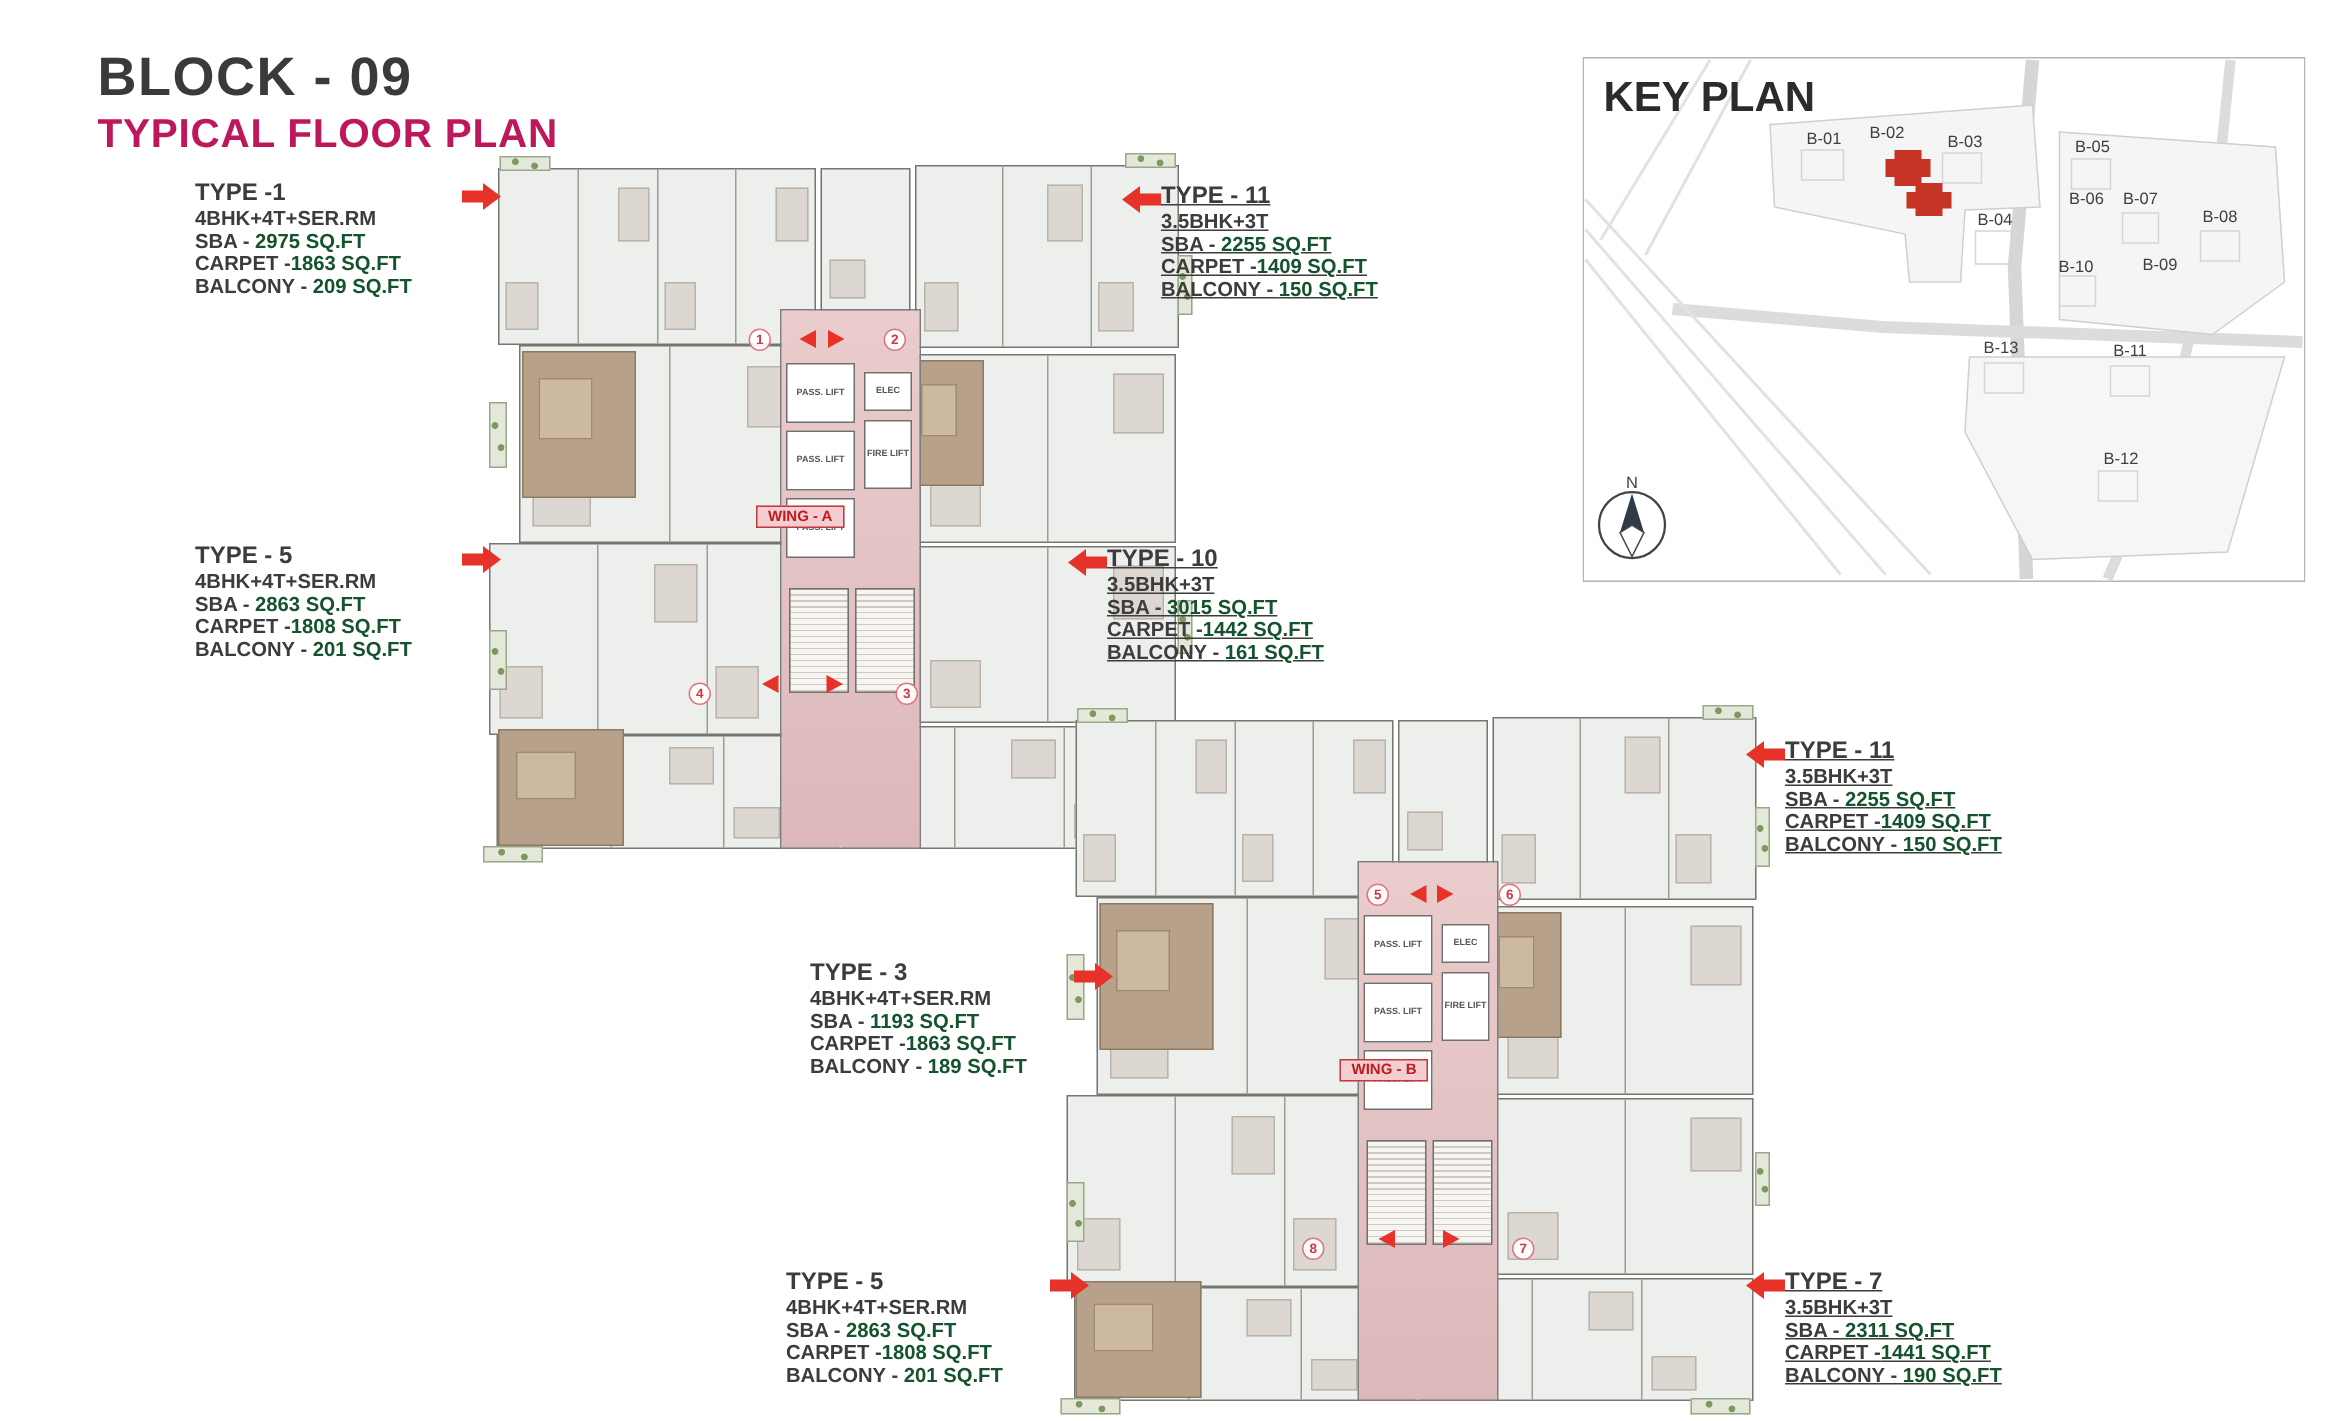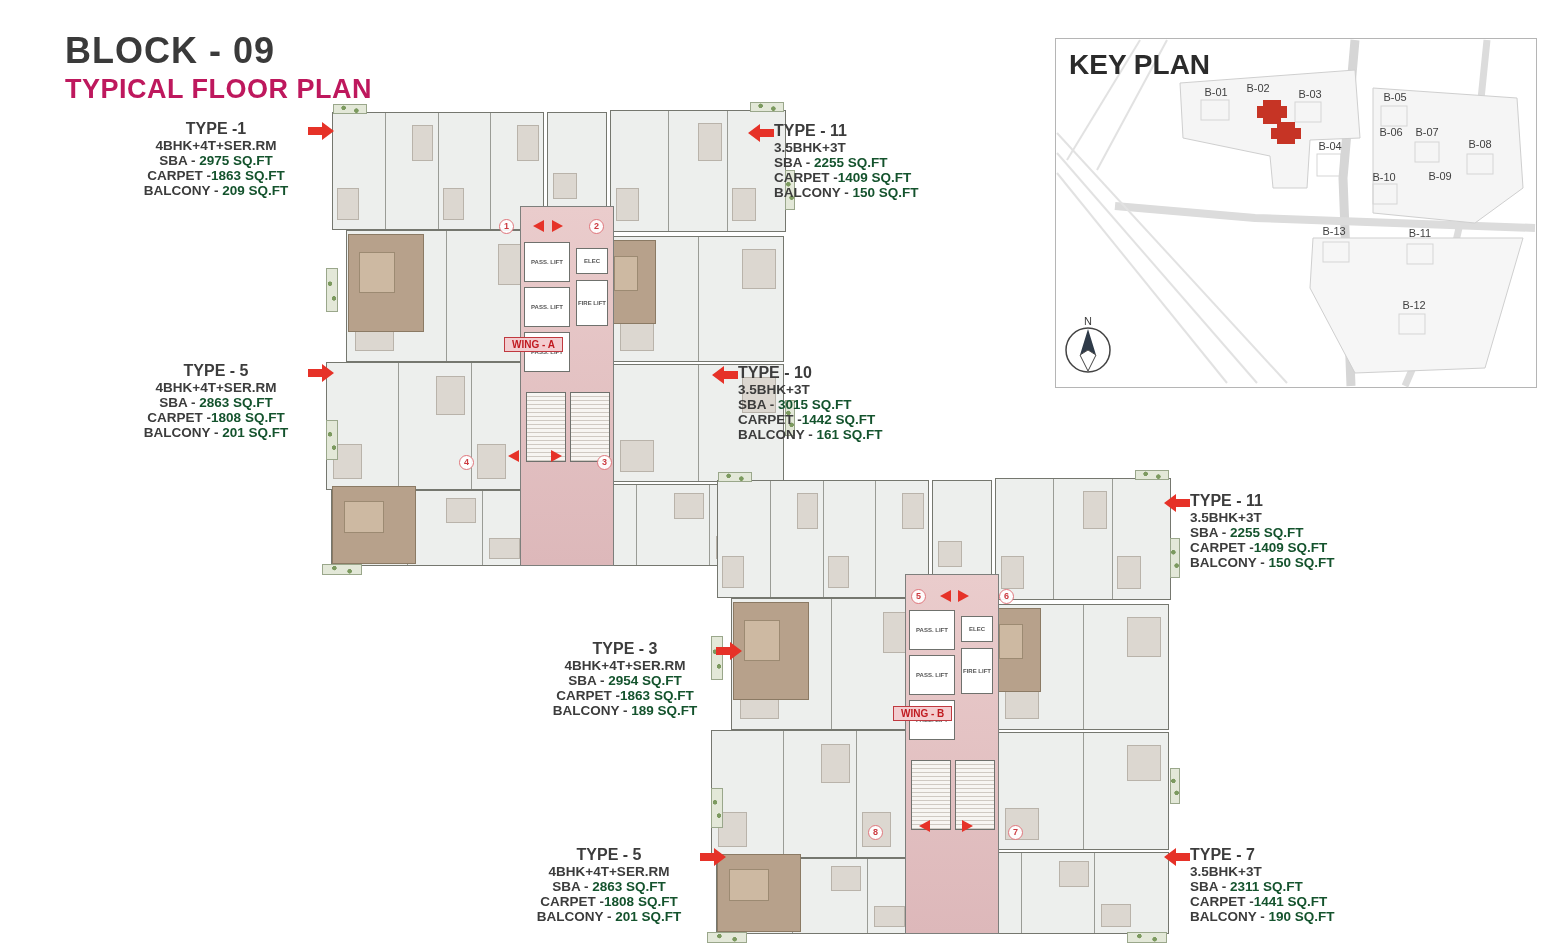--- a/index.html
+++ b/index.html
@@ -7,22 +7,22 @@
     font-family:"Liberation Sans", sans-serif; position:relative; }
 
   
   .page-title { position:absolute; left:65px; top:30px; font-size:36px; font-weight:bold;
     color:#3a3a3a; letter-spacing:1px; }
   .page-subtitle { position:absolute; left:65px; top:74px; font-size:27px; font-weight:700;
     color:#be185d; letter-spacing:0.5px; }
 
   
   .card { position:absolute; font-weight:bold; color:#3c3c3c; }
-  .card.right { text-align:center; }
-  .card.left  { text-align:left; }
+  .card.right { text-align:left; }
+  .card.left  { text-align:left;text-decoration:underline; }
   .card .name { font-size:16px; line-height:18px; }
   .card .line { font-size:13.5px; line-height:15px; white-space:nowrap; }
   .card .val  { color:#14532d; }
   .ptr { position:absolute; }
 
   
   .blk { position:absolute; display:flex; background:#edefed; border:1px solid #75776f; }
   .cell { display:block; flex:1; position:relative; border-right:1px solid #9a9c96; }
   .cell:last-child { border-right:none; }
   .cell::after { content:""; position:absolute; left:8%; bottom:8%; width:38%; height:26%;
@@ -267,21 +267,21 @@
   <div class="line"><span>CARPET -</span><span class="val">1409 SQ.FT</span></div>
   <div class="line"><span>BALCONY - </span><span class="val">150 SQ.FT</span></div>
 </div>
 <svg class="ptr" style="left:1164px;top:494px" width="26" height="18">
     <polygon points="26,5 12,5 12,0 0,9 12,18 12,13 26,13" fill="#e63228"></polygon>
   </svg>
 
 <div class="card right" style="left:540px;top:640px;width:170px">
   <div class="name">TYPE - 3</div>
   <div class="line">4BHK+4T+SER.RM</div>
-  <div class="line"><span>SBA - </span><span class="val">2954 SQ.FT</span></div>
+  <div class="line"><span>SBA - </span><span class="val">1193 SQ.FT</span></div>
   <div class="line"><span>CARPET -</span><span class="val">1863 SQ.FT</span></div>
   <div class="line"><span>BALCONY - </span><span class="val">189 SQ.FT</span></div>
 </div>
 <svg class="ptr" style="left:716px;top:642px" width="26" height="18">
     <polygon points="0,5 14,5 14,0 26,9 14,18 14,13 0,13" fill="#e63228"></polygon>
   </svg>
 
 <div class="card right" style="left:524px;top:846px;width:170px">
   <div class="name">TYPE - 5</div>
   <div class="line">4BHK+4T+SER.RM</div>

